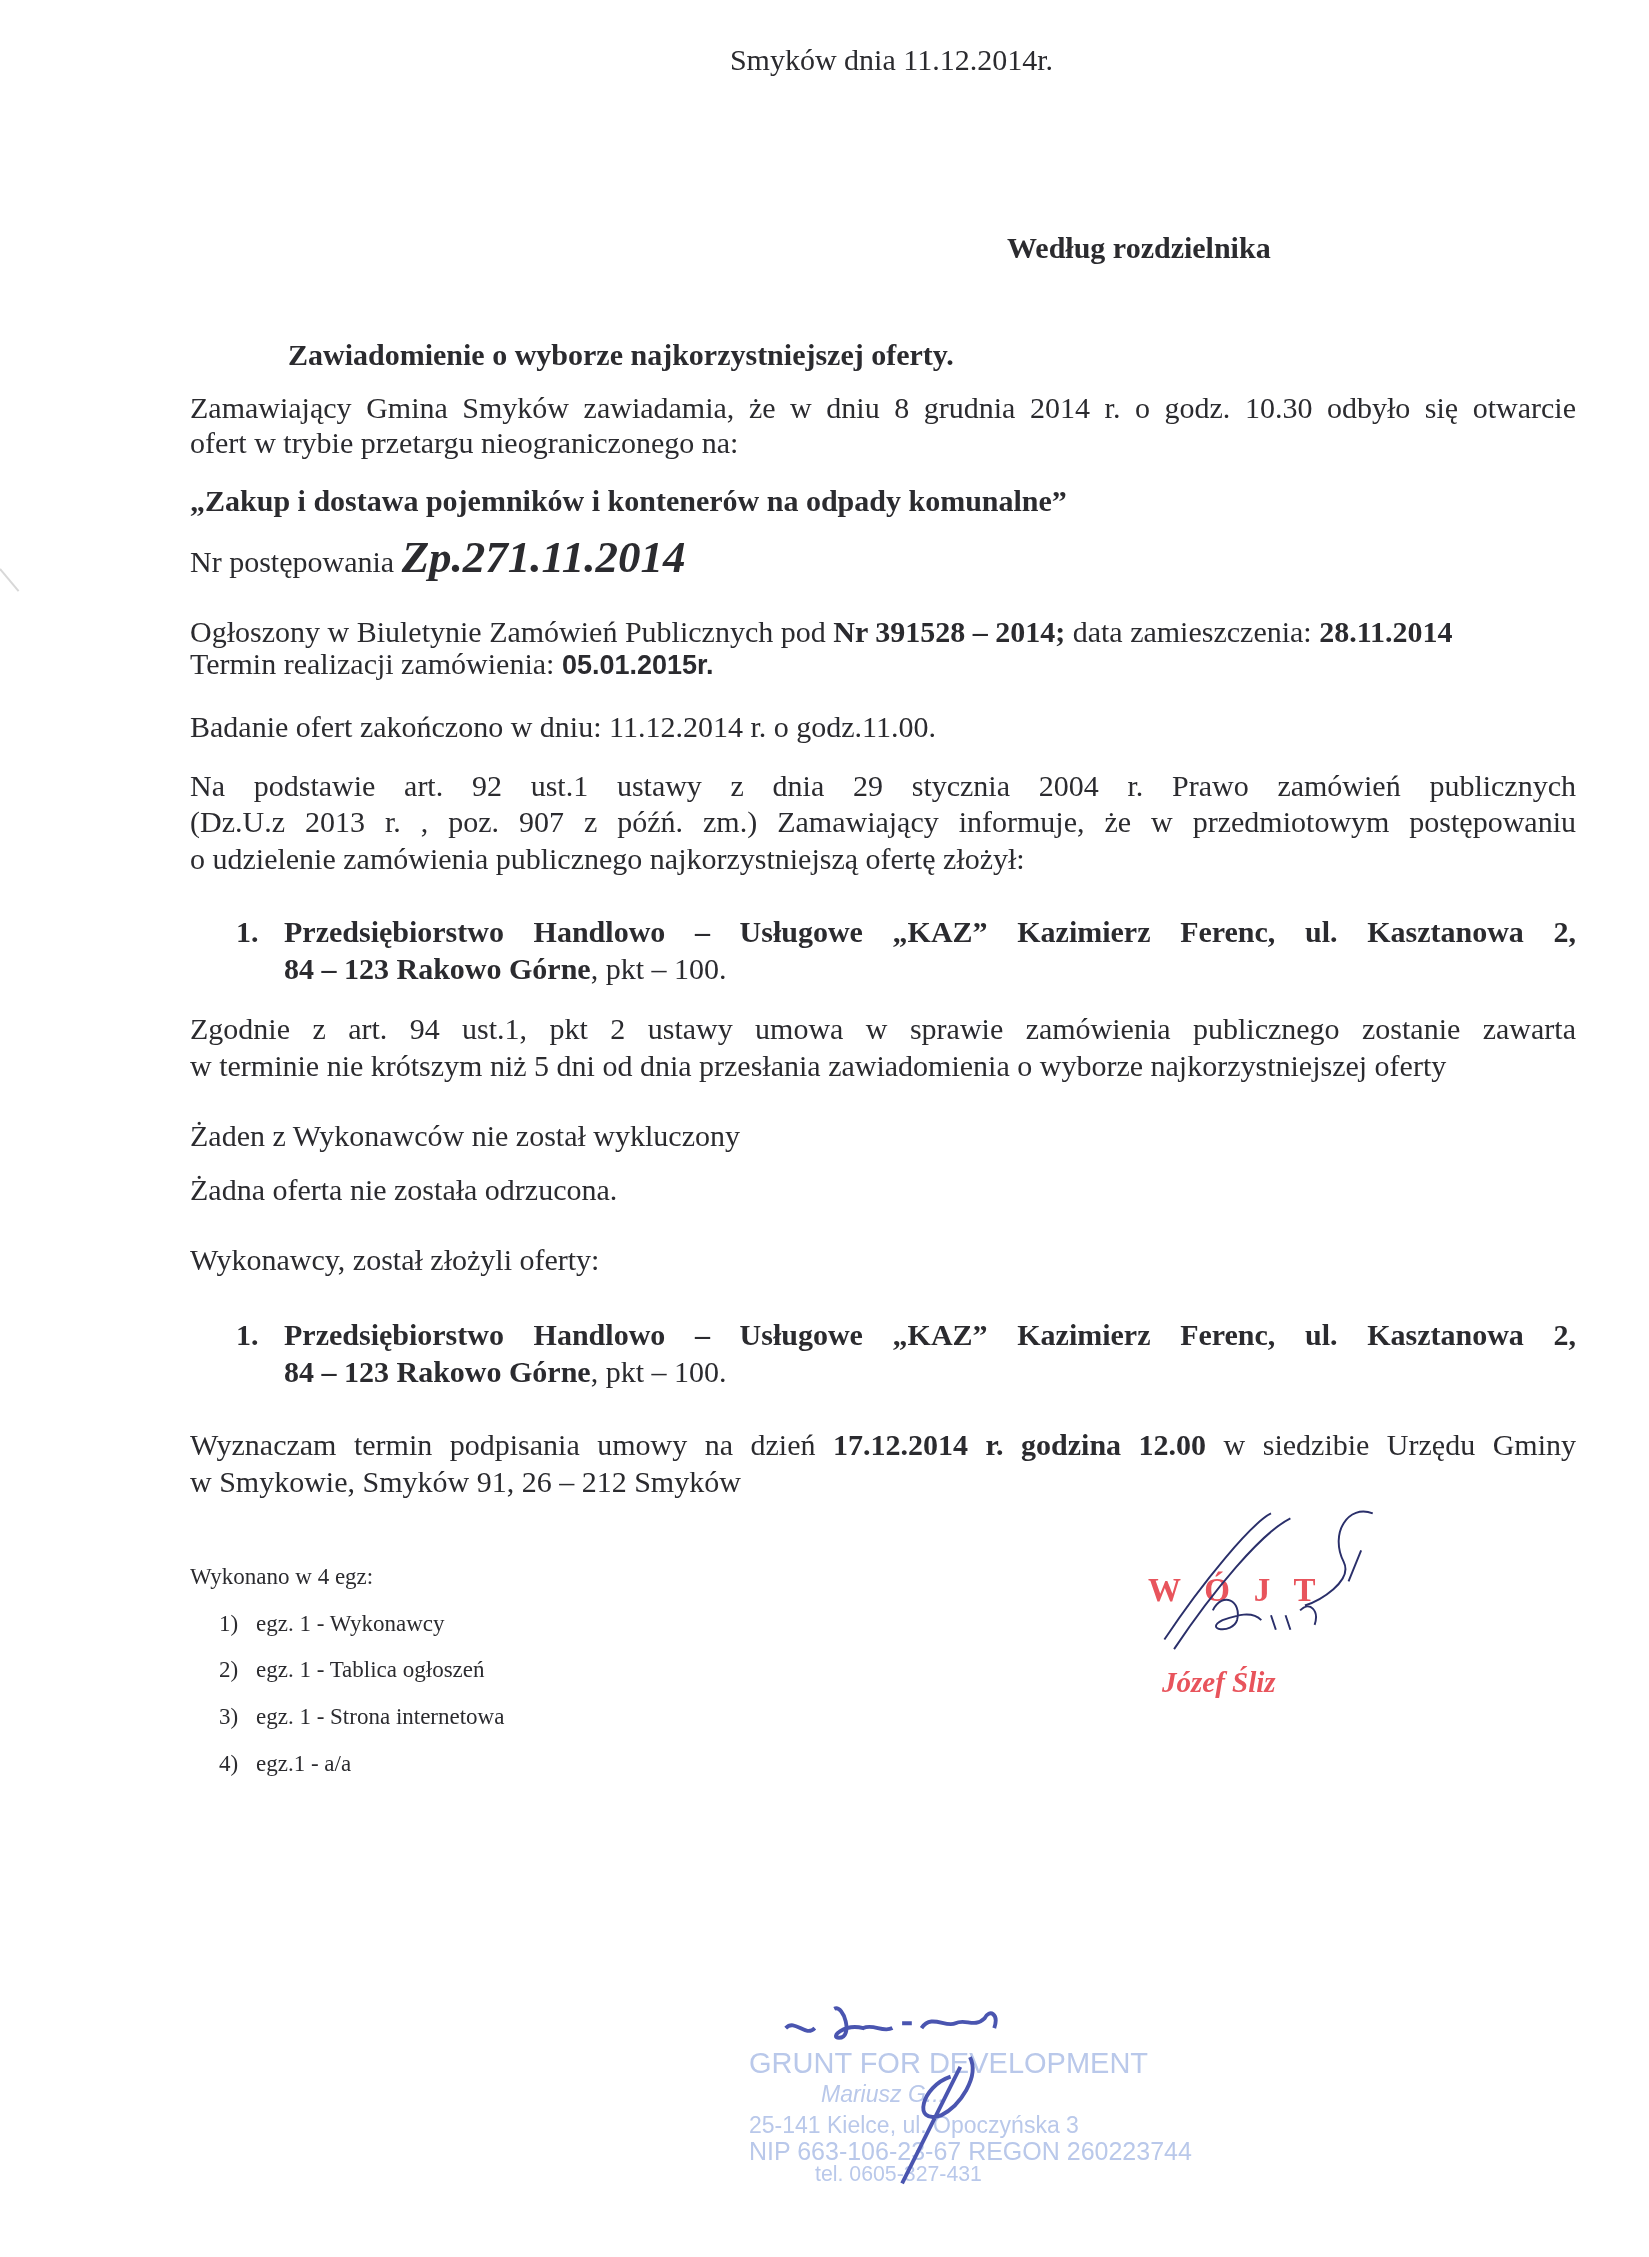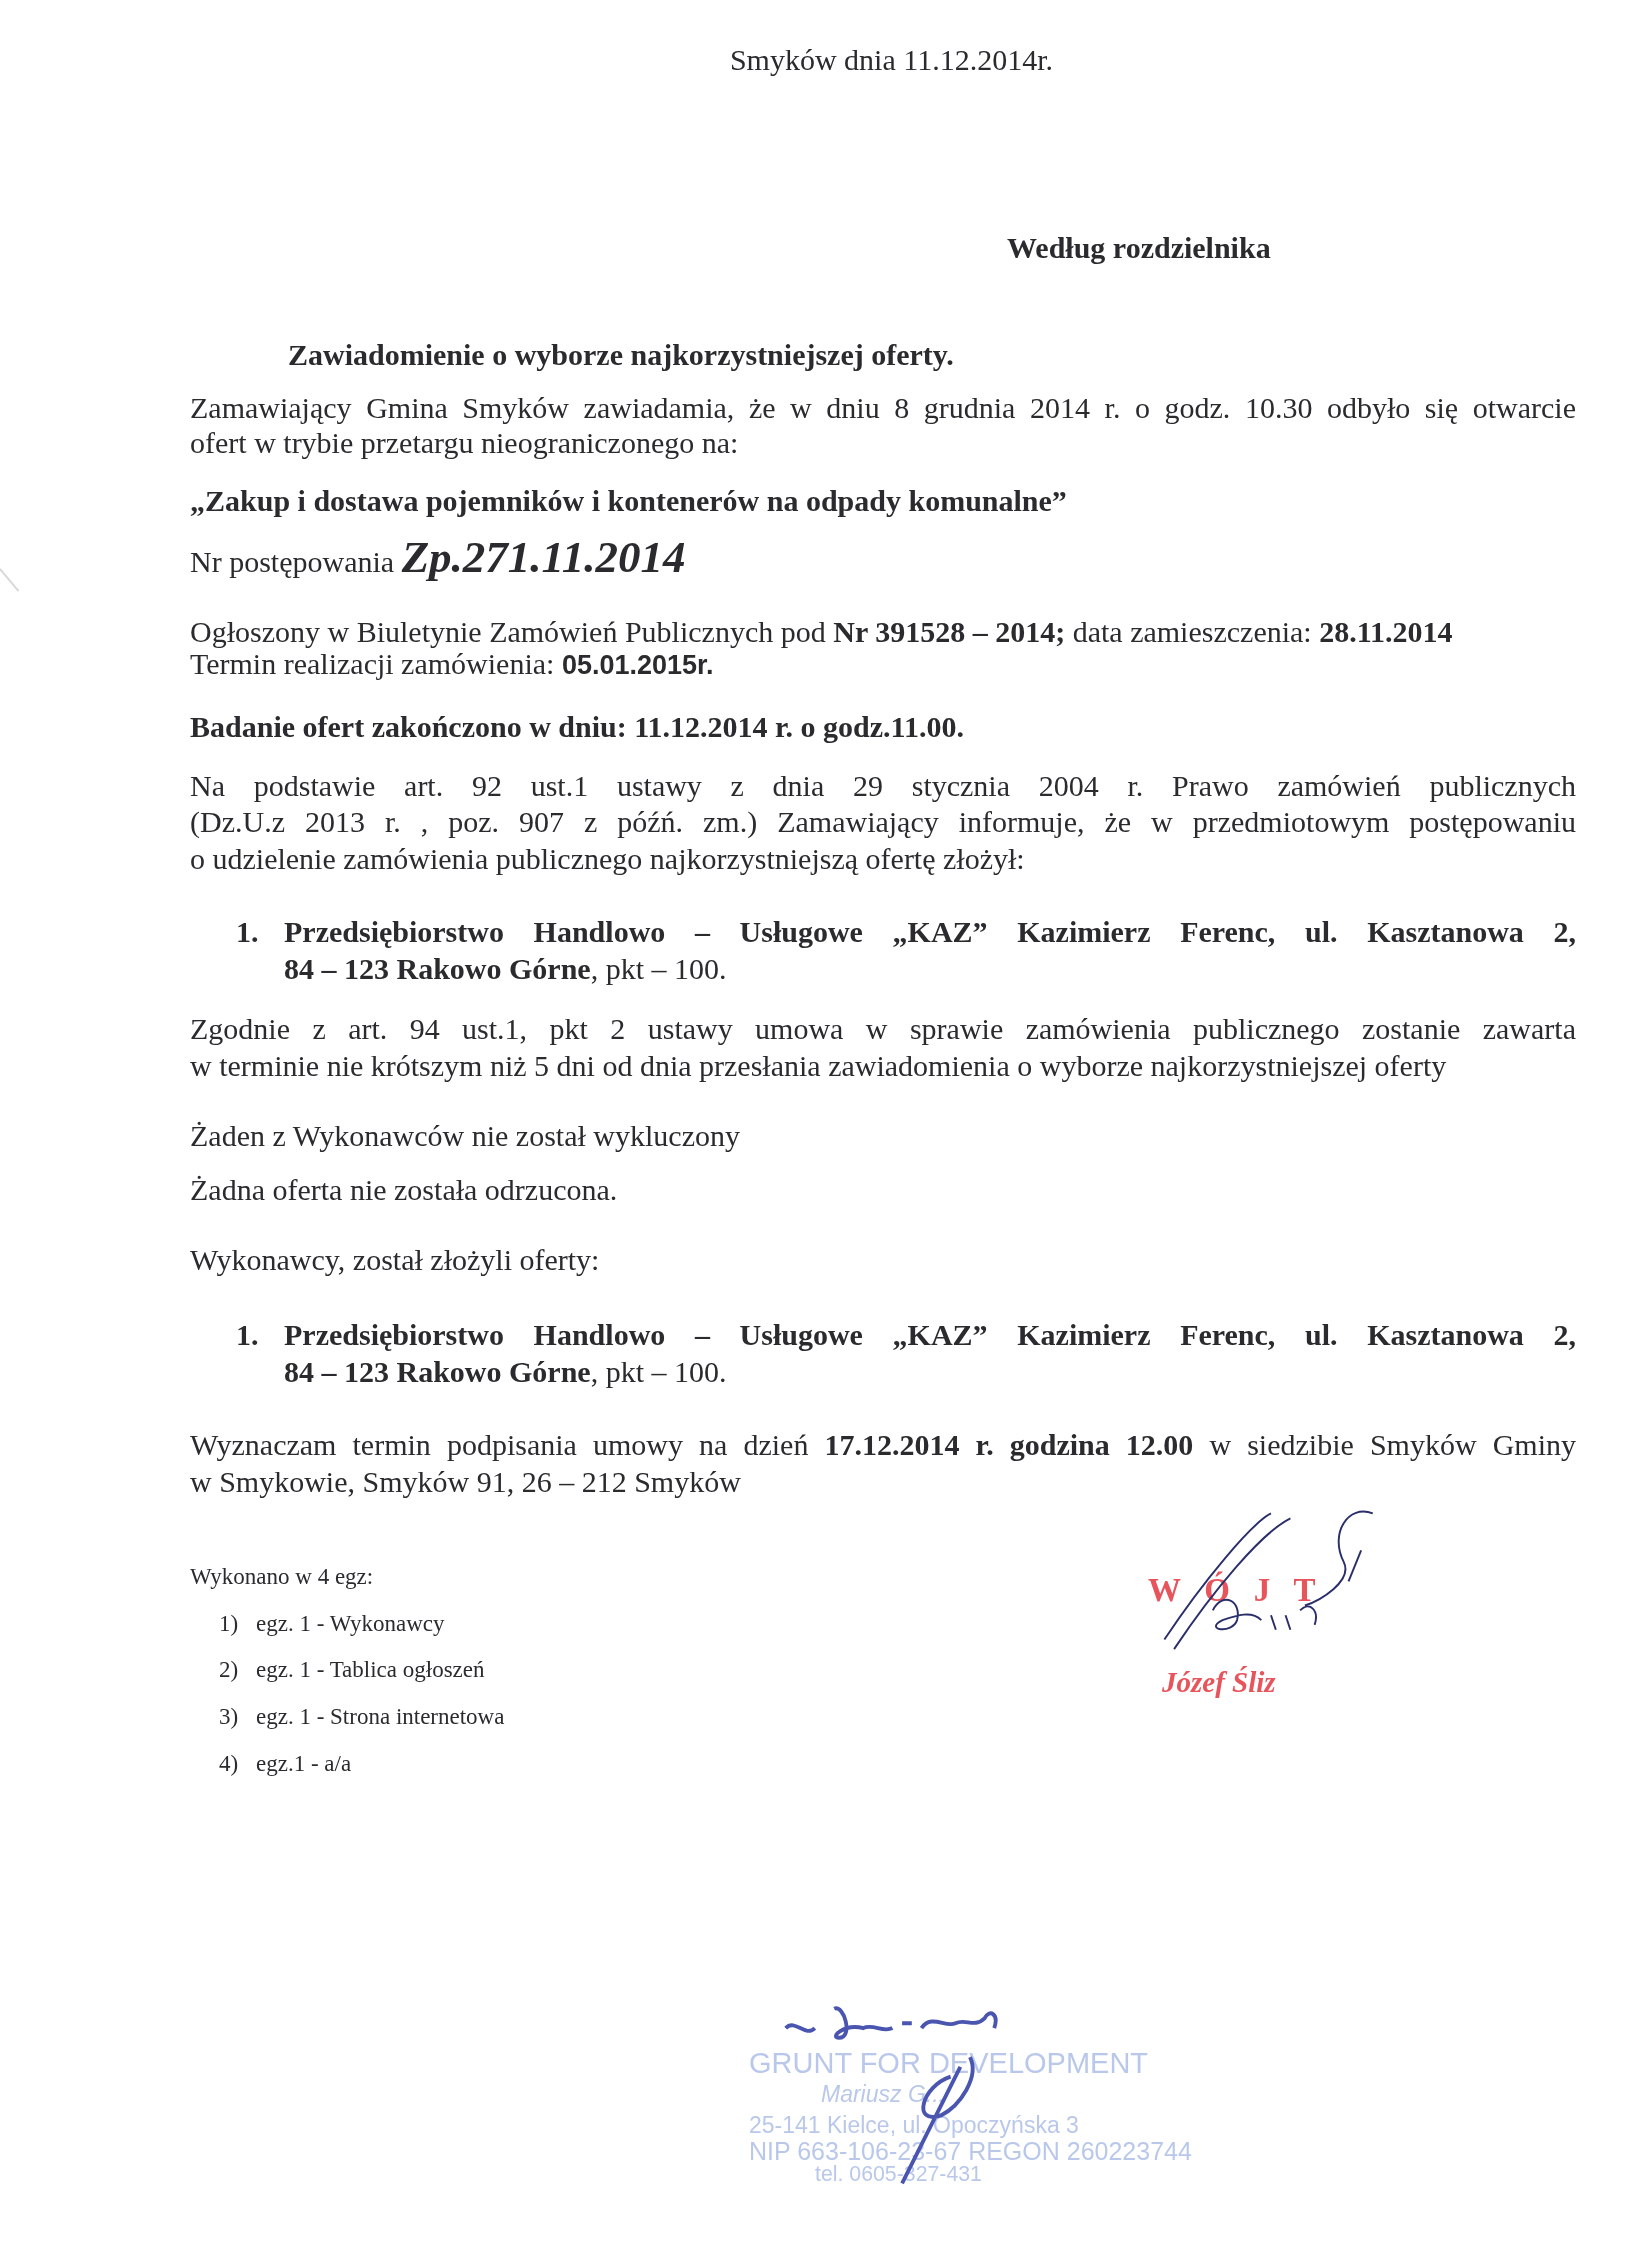--- a/index.html
+++ b/index.html
@@ -40,21 +40,21 @@
 </div>
 
 <div class="abs t" style="left:190px; top:613px;">
   <span>Ogłoszony w Biuletynie Zamówień Publicznych pod </span><span class="b">Nr 391528 – 2014;</span><span> data zamieszczenia: </span><span class="b">28.11.2014</span>
 </div>
 
 <div class="abs t" style="left:190px; top:645px;">
   <span>Termin realizacji zamówienia: </span><span class="sans-b" style="font-size:27px;">05.01.2015r.</span>
 </div>
 
-<div class="abs t" style="left:190px; top:708px;font-weight:bold;">Badanie ofert zakończono w dniu: 11.12.2014 r. o godz.11.00.</div>
+<div class="abs t" style="left:190px; top:708px;">Badanie ofert zakończono w dniu: 11.12.2014 r. o godz.11.00.</div>
 
 <div class="abs t just-full" style="left:190px; top:767px; width:1386px;">Na podstawie art. 92  ust.1 ustawy z dnia 29 stycznia 2004 r. Prawo zamówień publicznych</div>
 <div class="abs t just-full" style="left:190px; top:803px; width:1386px;">(Dz.U.z 2013 r. , poz. 907 z późń. zm.) Zamawiający informuje, że w przedmiotowym postępowaniu</div>
 <div class="abs t" style="left:190px; top:840px;">o udzielenie zamówienia publicznego najkorzystniejszą ofertę złożył:</div>
 
 <div class="abs t b" style="left:236px; top:913px;">1.</div>
 <div class="abs t b just-full" style="left:284px; top:913px; width:1292px;">Przedsiębiorstwo Handlowo – Usługowe „KAZ” Kazimierz Ferenc, ul. Kasztanowa 2,</div>
 <div class="abs t" style="left:284px; top:950px;">
   <span class="b">84 – 123 Rakowo  Górne</span><span>, pkt – 100.</span>
 </div>
@@ -67,21 +67,21 @@
 
 <div class="abs t" style="left:190px; top:1241px;">Wykonawcy,  został złożyli oferty:</div>
 
 <div class="abs t b" style="left:236px; top:1316px;">1.</div>
 <div class="abs t b just-full" style="left:284px; top:1316px; width:1292px;">Przedsiębiorstwo Handlowo – Usługowe „KAZ” Kazimierz Ferenc, ul. Kasztanowa 2,</div>
 <div class="abs t" style="left:284px; top:1353px;">
   <span class="b">84 – 123 Rakowo  Górne</span><span>, pkt – 100.</span>
 </div>
 
 <div class="abs t" style="left:190px; top:1426px; width:1386px; text-align:justify; text-align-last:justify; white-space:normal;">
-  <span>Wyznaczam termin podpisania umowy na dzień </span><span class="b">17.12.2014 r. godzina 12.00</span><span> w siedzibie Smyków Gminy</span>
+  <span>Wyznaczam termin podpisania umowy na dzień </span><span class="b">17.12.2014 r. godzina 12.00</span><span> w siedzibie Urzędu Gminy</span>
 </div>
 <div class="abs t" style="left:190px; top:1463px;">w Smykowie, Smyków 91, 26 – 212 Smyków</div>
 
 <div class="abs small" style="left:190px; top:1562px;">Wykonano w  4   egz:</div>
 <div class="abs small" style="left:219px; top:1609px;"><span style="display:inline-block; width:37px;">1)</span><span>egz. 1 - Wykonawcy</span></div>
 <div class="abs small" style="left:219px; top:1655px;"><span style="display:inline-block; width:37px;">2)</span><span>egz. 1 - Tablica ogłoszeń</span></div>
 <div class="abs small" style="left:219px; top:1702px;"><span style="display:inline-block; width:37px;">3)</span><span>egz. 1 - Strona internetowa</span></div>
 <div class="abs small" style="left:219px; top:1749px;"><span style="display:inline-block; width:37px;">4)</span><span>egz.1 -  a/a</span></div>
 
 <div class="abs stamp-red" style="left:1148px; top:1572px; font-size:33px; letter-spacing:7.8px;">W Ó J T</div>

